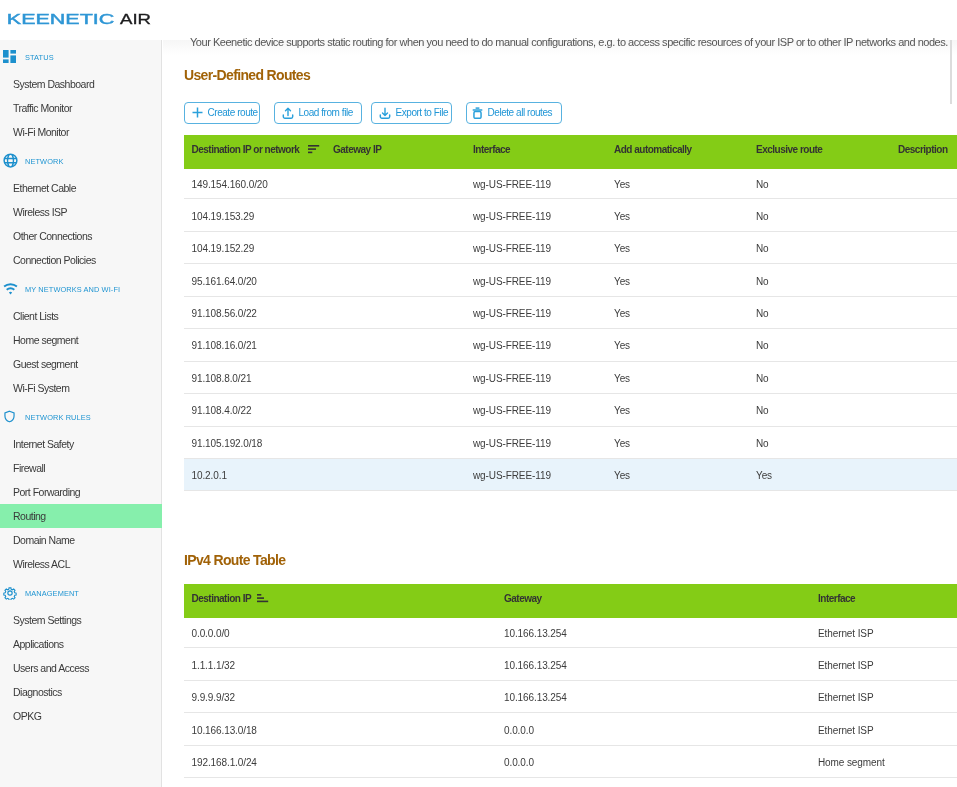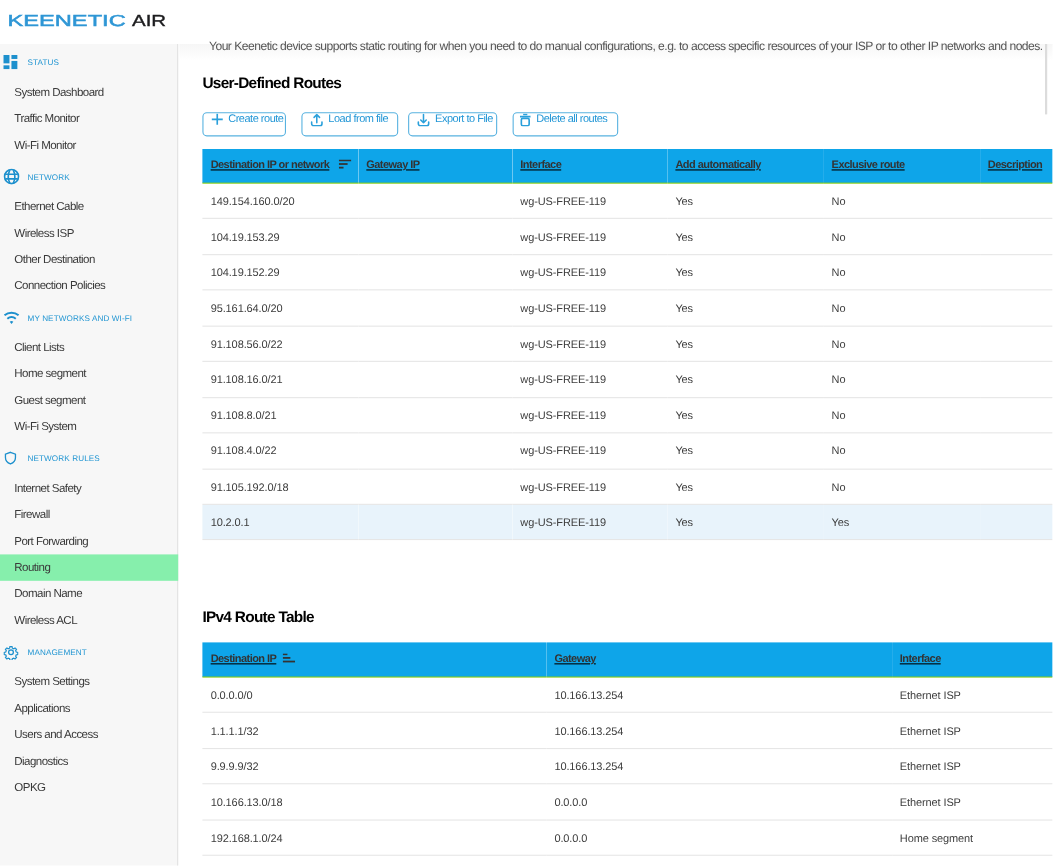--- a/index.html
+++ b/index.html
@@ -9,28 +9,28 @@
   
   #sidebar { position:absolute; left:0; top:40px; width:162px; height:747px; background:#f7f7f7; border-right:1px solid #e2e2e2; }
   .sec { position:absolute; left:0; width:162px; height:24px; }
   .sec svg { position:absolute; left:3px; top:5px; }
   .sec span { position:absolute; left:25px; top:50%; transform:translateY(-50%); font-size:7.4px; font-weight:normal; color:#2095d2; letter-spacing:0.1px; }
   .it { position:absolute; left:0; width:162px; height:24px; line-height:24px; padding-left:13px; font-size:10.5px; letter-spacing:-0.5px; color:#3a3a3a; }
   .it.active { background:#86efac; }
 
   
   #main { position:absolute; left:163px; top:40px; width:794px; height:747px; overflow:hidden; }
-  h1 { position:absolute; left:21px; font-size:14px; font-weight:bold; color:#000000; letter-spacing:-0.65px; white-space:nowrap; }
-  .btn { position:absolute; top:61.5px; height:22.5px; border:1px solid #58b2e0; border-radius:4px; color:#2196d6; font-size:10px; letter-spacing:-0.45px; display:flex; align-items:flex-start; white-space:nowrap; }
+  h1 { position:absolute; left:21px; font-size:14px; font-weight:bold; color:#a16207; letter-spacing:-0.65px; white-space:nowrap; }
+  .btn { position:absolute; top:61.5px; height:22.5px; border:1px solid #58b2e0; border-radius:4px; color:#2196d6; font-size:10px; letter-spacing:-0.45px; display:flex; align-items:center; white-space:nowrap; }
   .btn svg { flex:none; margin:0 5px 0 6.5px; }
 
   table { border-collapse:collapse; table-layout:fixed; position:absolute; left:21px; width:773px; }
   th, td { font-size:10px; letter-spacing:-0.1px; color:#3c3c3c; text-align:left; padding:0 0 0 7.5px; font-weight:normal; overflow:hidden; white-space:nowrap; }
   th { font-weight:bold; color:#333; font-size:10px; letter-spacing:-0.5px; }
-  thead tr { background:#0ea5e9; height:31.5px; border-bottom:1px solid #84cc16;text-decoration:underline; }
+  thead tr { background:#84cc16; height:31.5px; border-bottom:5px solid #84cc16; }
   tbody tr { height:32.45px; border-bottom:1px solid #e6e6e6; }
   tr.sel { background:#e8f3fb; }
   tbody td { padding-top:2px; }
   .sorticon { display:inline-block; vertical-align:-1px; margin-left:6px; }
 </style>
 </head>
 <body>
 <svg class="abs" style="left:0;top:0" width="260" height="34" viewBox="0 0 260 34">
   <text x="6.8" y="24" textLength="107.5" lengthAdjust="spacingAndGlyphs" font-family="Liberation Sans" font-size="14.5" fill="#2e96d5" style="paint-order:stroke" stroke="#2e96d5" stroke-width="0.45">KEENETIC</text>
   <text x="120" y="24" textLength="31" lengthAdjust="spacingAndGlyphs" font-family="Liberation Sans" font-size="14.5" fill="#1c1c1e" stroke="#1c1c1e" stroke-width="0.35">AIR</text>
@@ -60,21 +60,21 @@
         <g fill="none" stroke="#1d90cd" stroke-width="2.4">
           <circle cx="12" cy="12" r="10.2"></circle>
           <path d="M2.9 8.6h18.2M2.9 15.4h18.2"></path>
           <path d="M9.4 2.6C6.9 8 6.9 16 9.4 21.4M14.6 2.6C17.1 8 17.1 16 14.6 21.4"></path>
         </g>
       </svg>
     <span>NETWORK</span>
   </div>
   <div class="it" style="top:136px">Ethernet Cable</div>
   <div class="it" style="top:160px">Wireless ISP</div>
-  <div class="it" style="top:184px">Other Destination</div>
+  <div class="it" style="top:184px">Other Connections</div>
   <div class="it" style="top:208px">Connection Policies</div>
 
   <div class="sec" style="top:237px">
     <svg width="15" height="13" viewBox="0 0 24 20">
         <g fill="#1d90cd">
           <path d="M12 19.5l2.6-3.2a4.2 4.2 0 0 0-5.2 0z"></path>
           <path d="M4.9 10.8l1.9 2.35a8.3 8.3 0 0 1 10.4 0l1.9-2.35a11.3 11.3 0 0 0-14.2 0z"></path>
           <path d="M0.8 5.7l1.9 2.3a14.7 14.7 0 0 1 18.6 0l1.9-2.3a17.7 17.7 0 0 0-22.4 0z"></path>
         </g>
       </svg>

